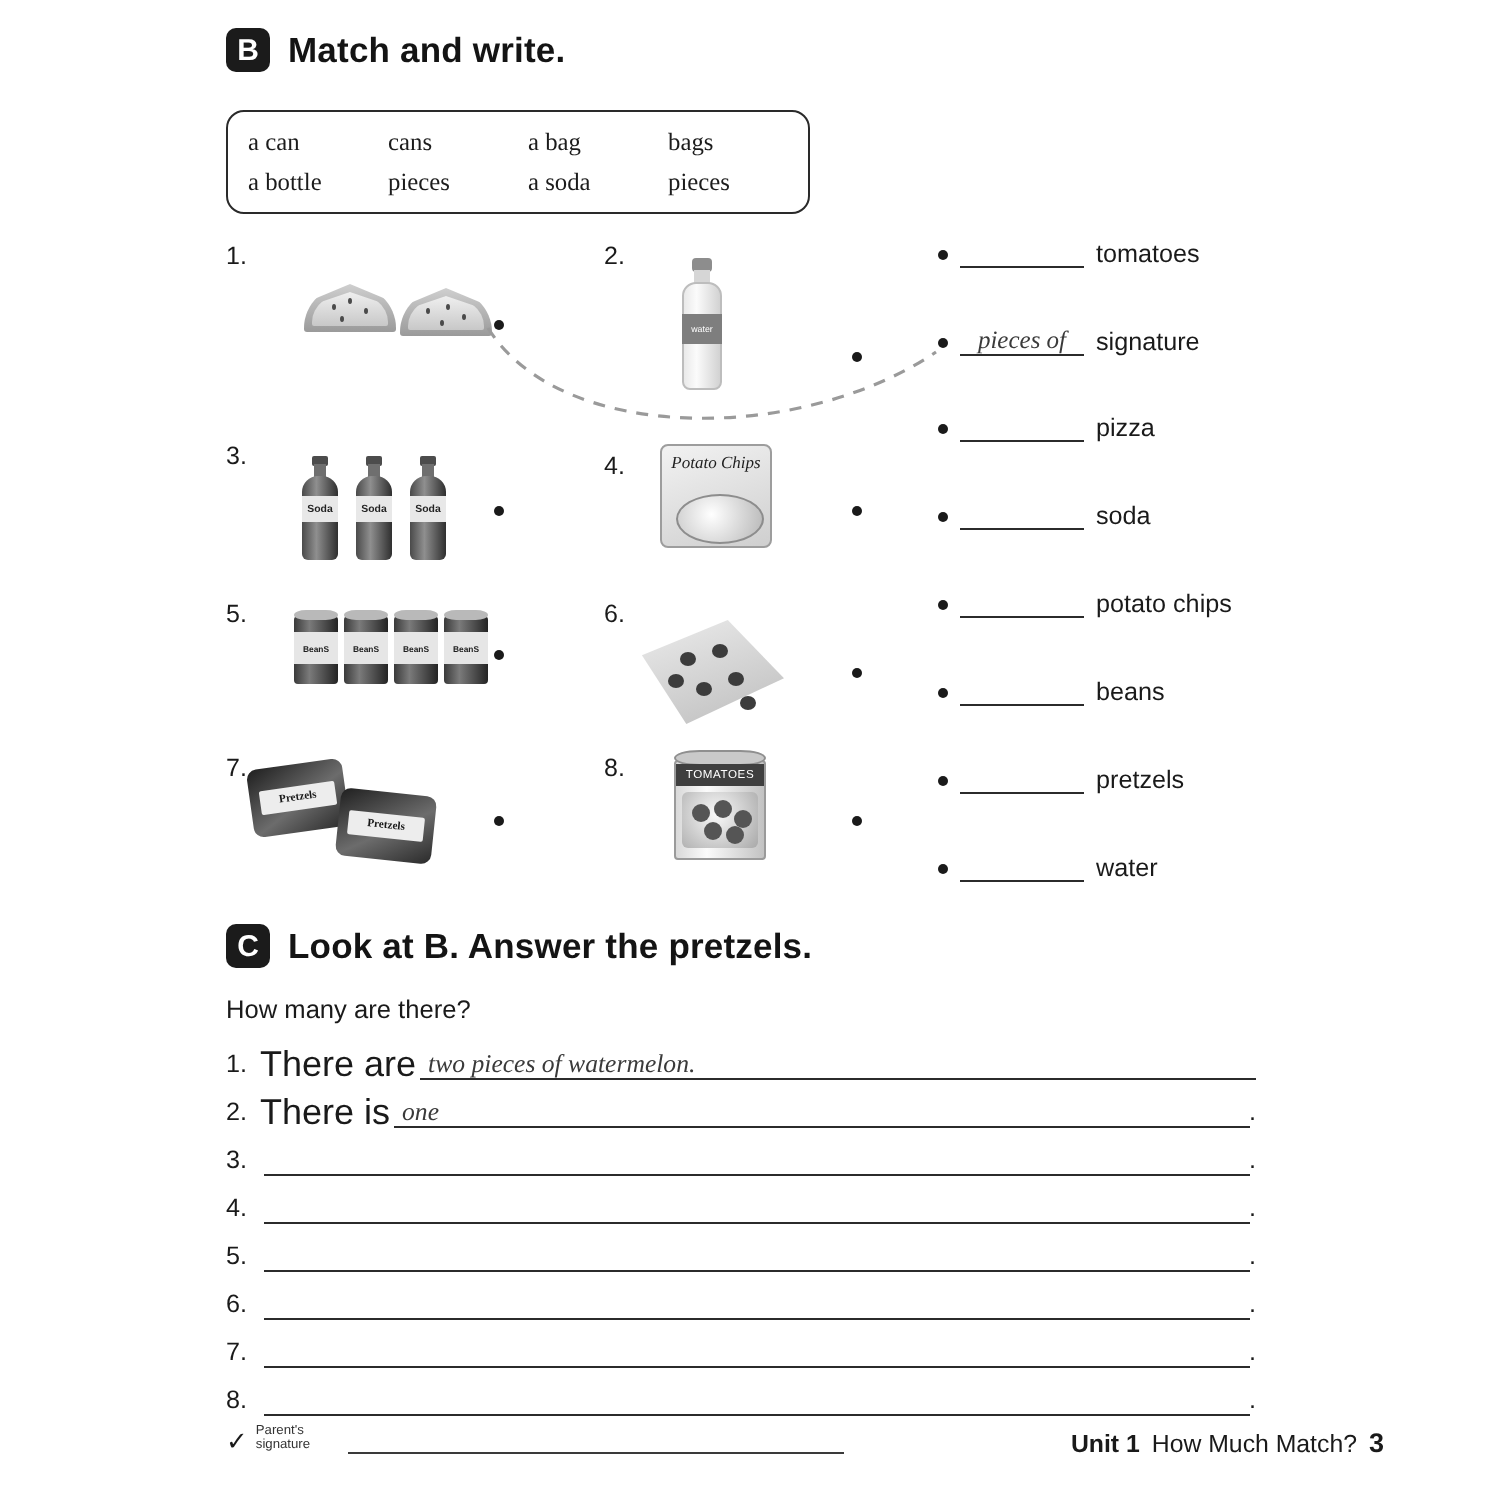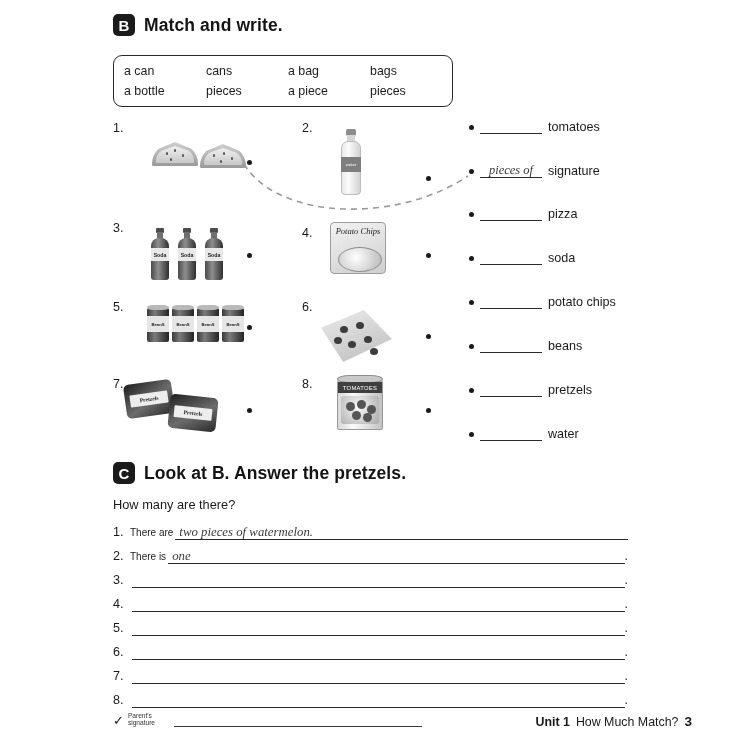--- a/index.html
+++ b/index.html
@@ -47,25 +47,26 @@
     font-weight: bold;
     letter-spacing: .1px;
     color: #141414;
   }
 
   
   .wordbox {
     position: absolute;
     left: 113px;
     top: 55px;
-    width: 340px;
+    width: 292px;
     height: 52px;
     border: 1.3px solid #2a2a2a;
     border-radius: 9px;
     box-sizing: border-box;
+    font-family: Liberation Serif, serif;
   }
   .wordbox-grid {
     position: absolute;
     left: 0; top: 0;
     width: 100%; height: 100%;
     display: grid;
     grid-template-columns: 1fr 1fr 1fr 1fr;
     grid-template-rows: 1fr 1fr;
     align-items: center;
     padding: 5px 0 5px 10px;
@@ -138,21 +139,21 @@
     align-items: flex-end;
   }
   .c-line .cnum {
     font-size: 12.6px;
     color: #1a1a1a;
     width: 17px;
     flex: 0 0 auto;
     line-height: 15px;
   }
   .c-line .cpre {
-    font-size: 10px;
+    font-size: 18px;
     color: #1a1a1a;
     flex: 0 0 auto;
     line-height: 15px;
     padding-right: 2px;
   }
   .c-line .crule {
     flex: 1 1 auto;
     border-bottom: 1.1px solid #2b2b2b;
     height: 14px;
     font-family: "Liberation Serif", serif;
@@ -465,21 +466,21 @@
   </div>
 
   <div class="wordbox">
     <div class="wordbox-grid">
       <span>a can</span>
       <span>cans</span>
       <span>a bag</span>
       <span>bags</span>
       <span>a bottle</span>
       <span>pieces</span>
-      <span>a piece</span>
+      <span>a soda</span>
       <span>pieces</span>
     </div>
   </div>
 
   <div class="item-num" style="left:113px; top:121px;">1.</div>
   <div class="art" style="left:152px; top:140px;">
     <div class="melon" style="left:0; top:0;">
       <div class="rind"></div>
         <div class="flesh"></div>
       <div class="seed" style="left:14px; top:12px;"></div>

